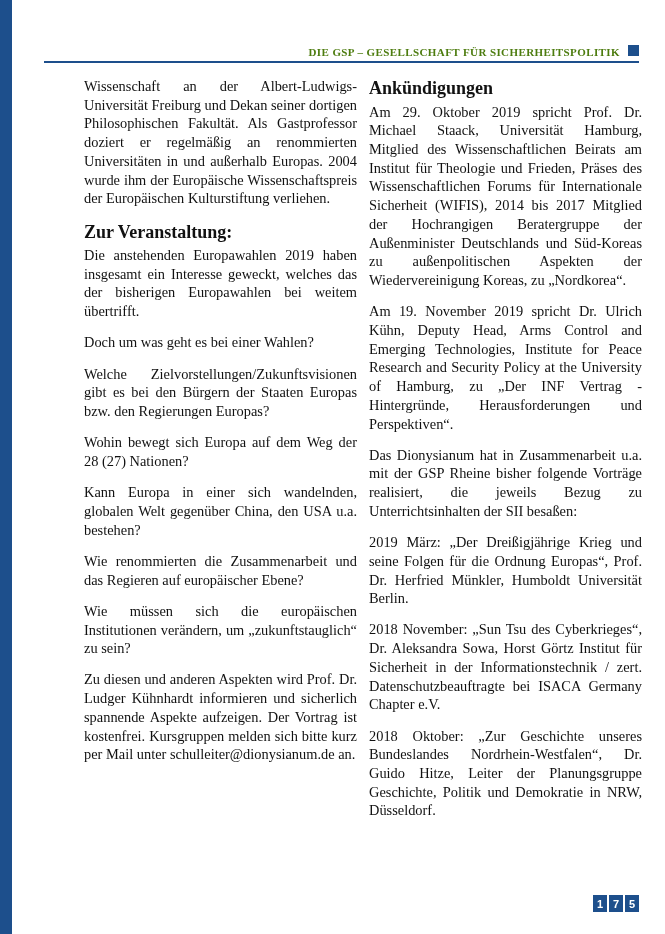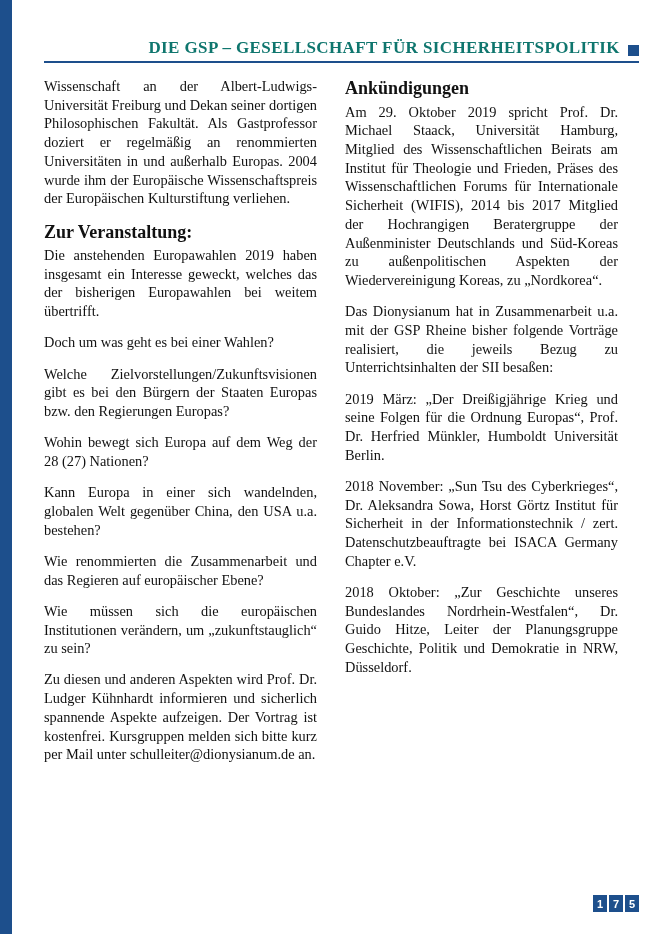--- a/index.html
+++ b/index.html
@@ -38,37 +38,38 @@
     justify-content: flex-end;
     gap: 8px;
     border-bottom: 2px solid #1d4f8c;
     padding-bottom: 3px;
     margin-bottom: 14px;
     height: 30px;
   }
   .header-title {
     font-family: "Liberation Serif", serif;
     font-weight: bold;
-    font-size: 17px;
+    font-size: 11px;
     letter-spacing: 0.4px;
-    color: #0f766e;
+    color: #4d7c0f;
     text-transform: uppercase;
   }
   .header-square {
     width: 11px;
     height: 11px;
     background: #1d4f8c;
     margin-bottom: 2px;
     flex: 0 0 auto;
   }
   
   .columns {
     display: flex;
-    gap: 28px;
+    gap: 12px;
     height: 800px;
+    margin-left: 40px;
   }
   .col {
     width: 273px;
     flex: 0 0 273px;
   }
   p.para {
     margin: 0 0 12.5px 0;
     font-size: 14.4px;
     line-height: 1.30;
     text-align: justify;
@@ -133,20 +134,21 @@
         <p class="para">Kann Europa in einer sich wandelnden, globalen Welt gegenüber China, den USA u.a. bestehen?</p>
         <p class="para">Wie renommierten die Zusammenarbeit und das Regieren auf europäischer Ebene?</p>
         <p class="para">Wie müssen sich die europäischen Institutionen verändern, um „zukunftstauglich“ zu sein?</p>
         <p class="para">Zu diesen und anderen Aspekten wird Prof. Dr. Ludger Kühnhardt informieren und sicherlich spannende Aspekte aufzeigen. Der Vortrag ist kostenfrei. Kursgruppen melden sich bitte kurz per Mail unter schulleiter@dionysianum.de an.</p>
       </div>
 
       <div class="col">
         <h2 class="subhead">Ankündigungen</h2>
 
         <p class="para">Am 29. Oktober 2019 spricht Prof. Dr. Michael Staack, Universität Hamburg, Mitglied des Wissenschaftlichen Beirats am Institut für Theologie und Frieden, Präses des Wissenschaftlichen Forums für Internationale Sicherheit (WIFIS), 2014 bis 2017 Mitglied der Hochrangigen Beratergruppe der Außenminister Deutschlands und Süd-Koreas zu außenpolitischen Aspekten der Wiedervereinigung Koreas, zu „Nordkorea“.</p>
+        <p class="para">Am 19. November 2019 spricht Dr. Ulrich Kühn, Deputy Head, Arms Control and Emerging Technologies, Institute for Peace Research and Security Policy at the University of Hamburg, zu „Der INF Vertrag - Hintergründe, Herausforderungen und Perspektiven“.</p>
 
 
         <p class="para">Das Dionysianum hat in Zusammenarbeit u.a. mit der GSP Rheine bisher folgende Vorträge realisiert, die jeweils Bezug zu Unterrichtsinhalten der SII besaßen:</p>
         <p class="para">2019 März: „Der Dreißigjährige Krieg und seine Folgen für die Ordnung Europas“, Prof. Dr. Herfried Münkler, Humboldt Universität Berlin.</p>
         <p class="para">2018 November: „Sun Tsu des Cyberkrieges“, Dr. Aleksandra Sowa, Horst Görtz Institut für Sicherheit in der Informationstechnik / zert. Datenschutzbeauftragte bei ISACA Germany Chapter e.V.</p>
         <p class="para">2018 Oktober: „Zur Geschichte unseres Bundeslandes Nordrhein-Westfalen“, Dr. Guido Hitze, Leiter der Planungsgruppe Geschichte, Politik und Demokratie in NRW, Düsseldorf.</p>
       </div>
 
     </div>
 

